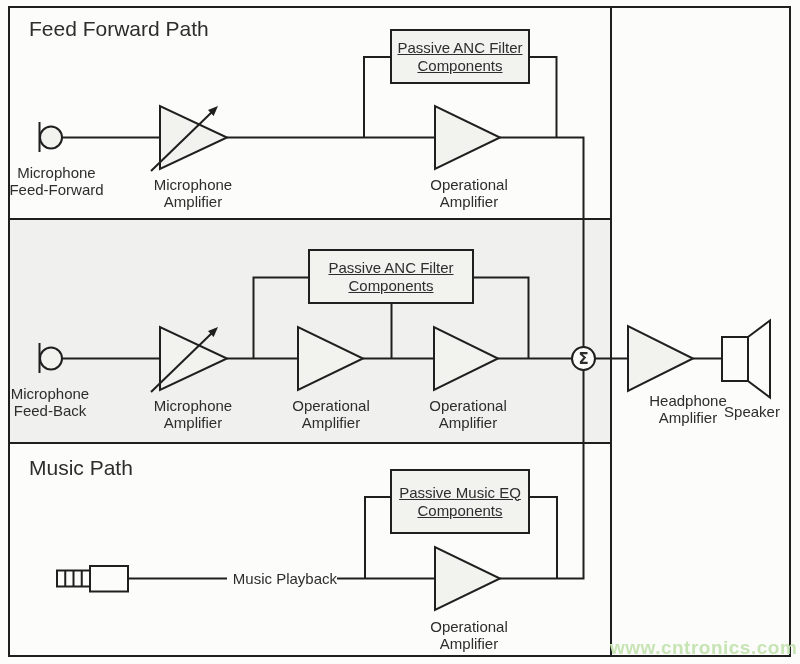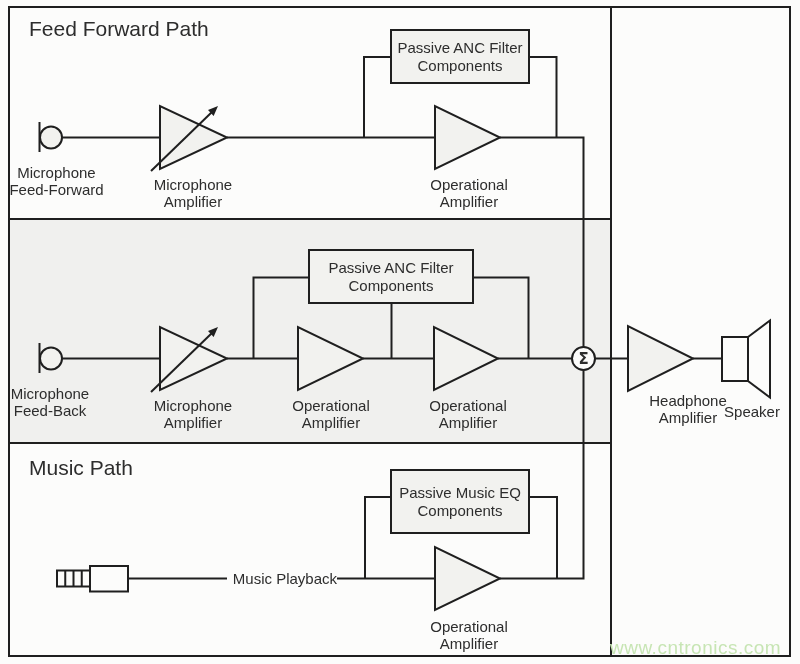--- a/index.html
+++ b/index.html
@@ -24,27 +24,27 @@
   .wire{fill:none;stroke:var(--line);stroke-width:2;}
   .shape{fill:var(--component_fill);stroke:var(--line);stroke-width:2;}
   .shape-light{fill:var(--canvas_fill);stroke:var(--line);stroke-width:2;}
   .arrowhead{fill:var(--line);stroke:none;}
   .title{position:absolute;font-size:21px;color:var(--text);white-space:nowrap;margin-left:13px;}
   .lbl{position:absolute;font-size:15px;line-height:17px;color:var(--text);
        text-align:center;white-space:pre-line;}
   .comp-box{
     position:absolute;border:2px solid var(--line);background:var(--component_fill);
     display:flex;align-items:center;justify-content:center;text-align:center;
-    font-size:15px;line-height:18px;color:var(--text);box-sizing:border-box;
+    font-size:15px;line-height:18px;color:var(--text);box-sizing:border-box;text-decoration:underline;
   }
   .comp-box span{white-space:pre-line;}
   .inline-lbl{position:absolute;background:var(--canvas_fill);font-size:15px;
     line-height:17px;color:var(--text);text-align:right;white-space:nowrap;}
   .watermark{position:absolute;left:610px;top:637px;width:144px;text-align:right;
-    font-size:19px;letter-spacing:0.5px;color:var(--watermark);white-space:nowrap;}
+    font-size:19px;letter-spacing:0.5px;color:var(--watermark);white-space:nowrap;font-weight:bold;}
   .sum-sigma{font-size:15px;font-weight:bold;fill:var(--text);
     font-family:"DejaVu Sans", sans-serif;}
 </style>
 </head>
 <body>
 
 <div class="canvas">
 
   <div class="abs fb-bg"></div>
   <div class="abs h-line" style="top:218px"></div>

